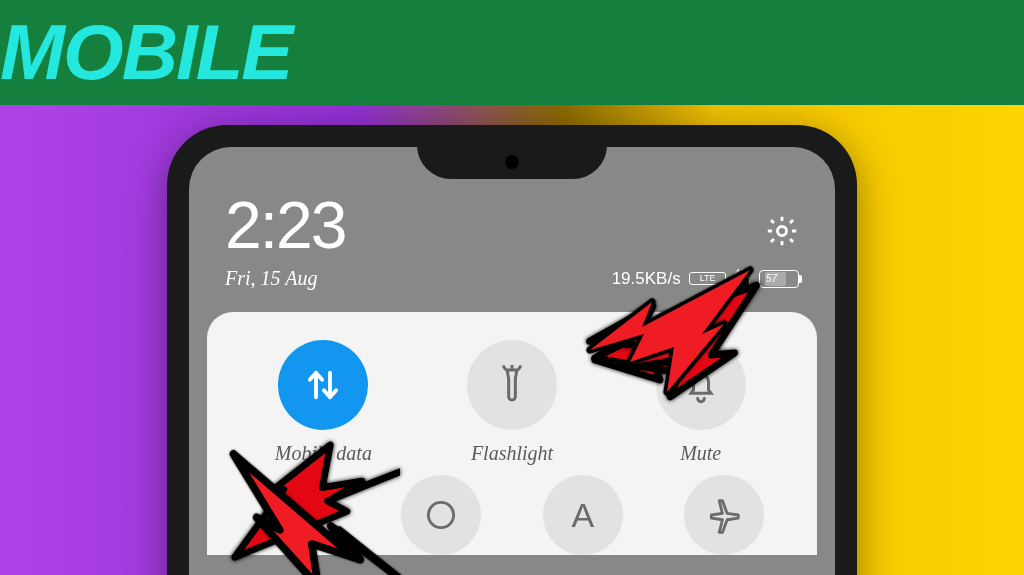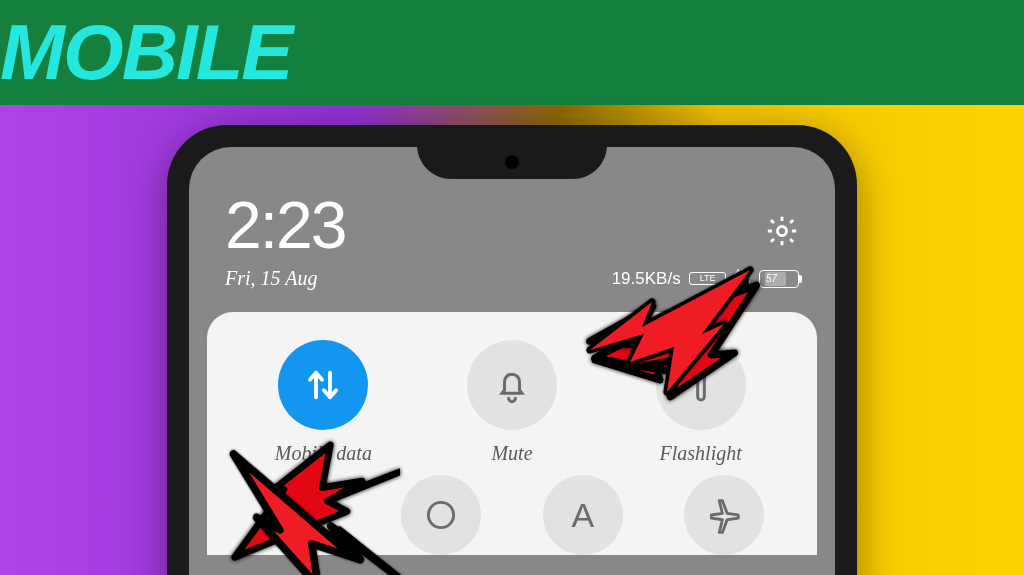--- a/index.html
+++ b/index.html
@@ -174,35 +174,35 @@
               <path d="M16 5v14M16 19l-3.5-4M16 19l3.5-4"></path>
             </svg>
           </div>
           <div class="qs-label">Mobile data</div>
         </div>
 
 
         <div class="qs-item">
           <div class="qs-circle">
             <svg width="40" height="40" viewBox="0 0 24 24" fill="none" stroke="#6b6b6b" stroke-width="1.8" stroke-linecap="round">
+              <path d="M9 3h6l-1 5v11a2 2 0 0 1-4 0V8z"></path>
+              <path d="M7 1l1 1.5M17 1l-1 1.5M12 0v2"></path>
+            </svg>
+          </div>
+          <div class="qs-label">Flashlight</div>
+        </div>
+
+        <div class="qs-item">
+          <div class="qs-circle">
+            <svg width="40" height="40" viewBox="0 0 24 24" fill="none" stroke="#6b6b6b" stroke-width="1.8" stroke-linecap="round">
               <path d="M6 17h12l-1.5-2V10a4.5 4.5 0 0 0-9 0v5z"></path>
               <path d="M10 20a2 2 0 0 0 4 0"></path>
             </svg>
           </div>
           <div class="qs-label">Mute</div>
-        </div>
-
-        <div class="qs-item">
-          <div class="qs-circle">
-            <svg width="40" height="40" viewBox="0 0 24 24" fill="none" stroke="#6b6b6b" stroke-width="1.8" stroke-linecap="round">
-              <path d="M9 3h6l-1 5v11a2 2 0 0 1-4 0V8z"></path>
-              <path d="M7 1l1 1.5M17 1l-1 1.5M12 0v2"></path>
-            </svg>
-          </div>
-          <div class="qs-label">Flashlight</div>
         </div>
       </div>
 
       <div class="qs-row dim">
         <div class="qs-item">
           <div class="qs-circle">
             <svg width="38" height="38" viewBox="0 0 24 24" fill="none" stroke="#6b6b6b" stroke-width="1.8">
                 <circle cx="7" cy="17" r="3"></circle>
                 <circle cx="17" cy="17" r="3"></circle>
                 <path d="M9.5 15L20 4M14.5 15L4 4"></path>

